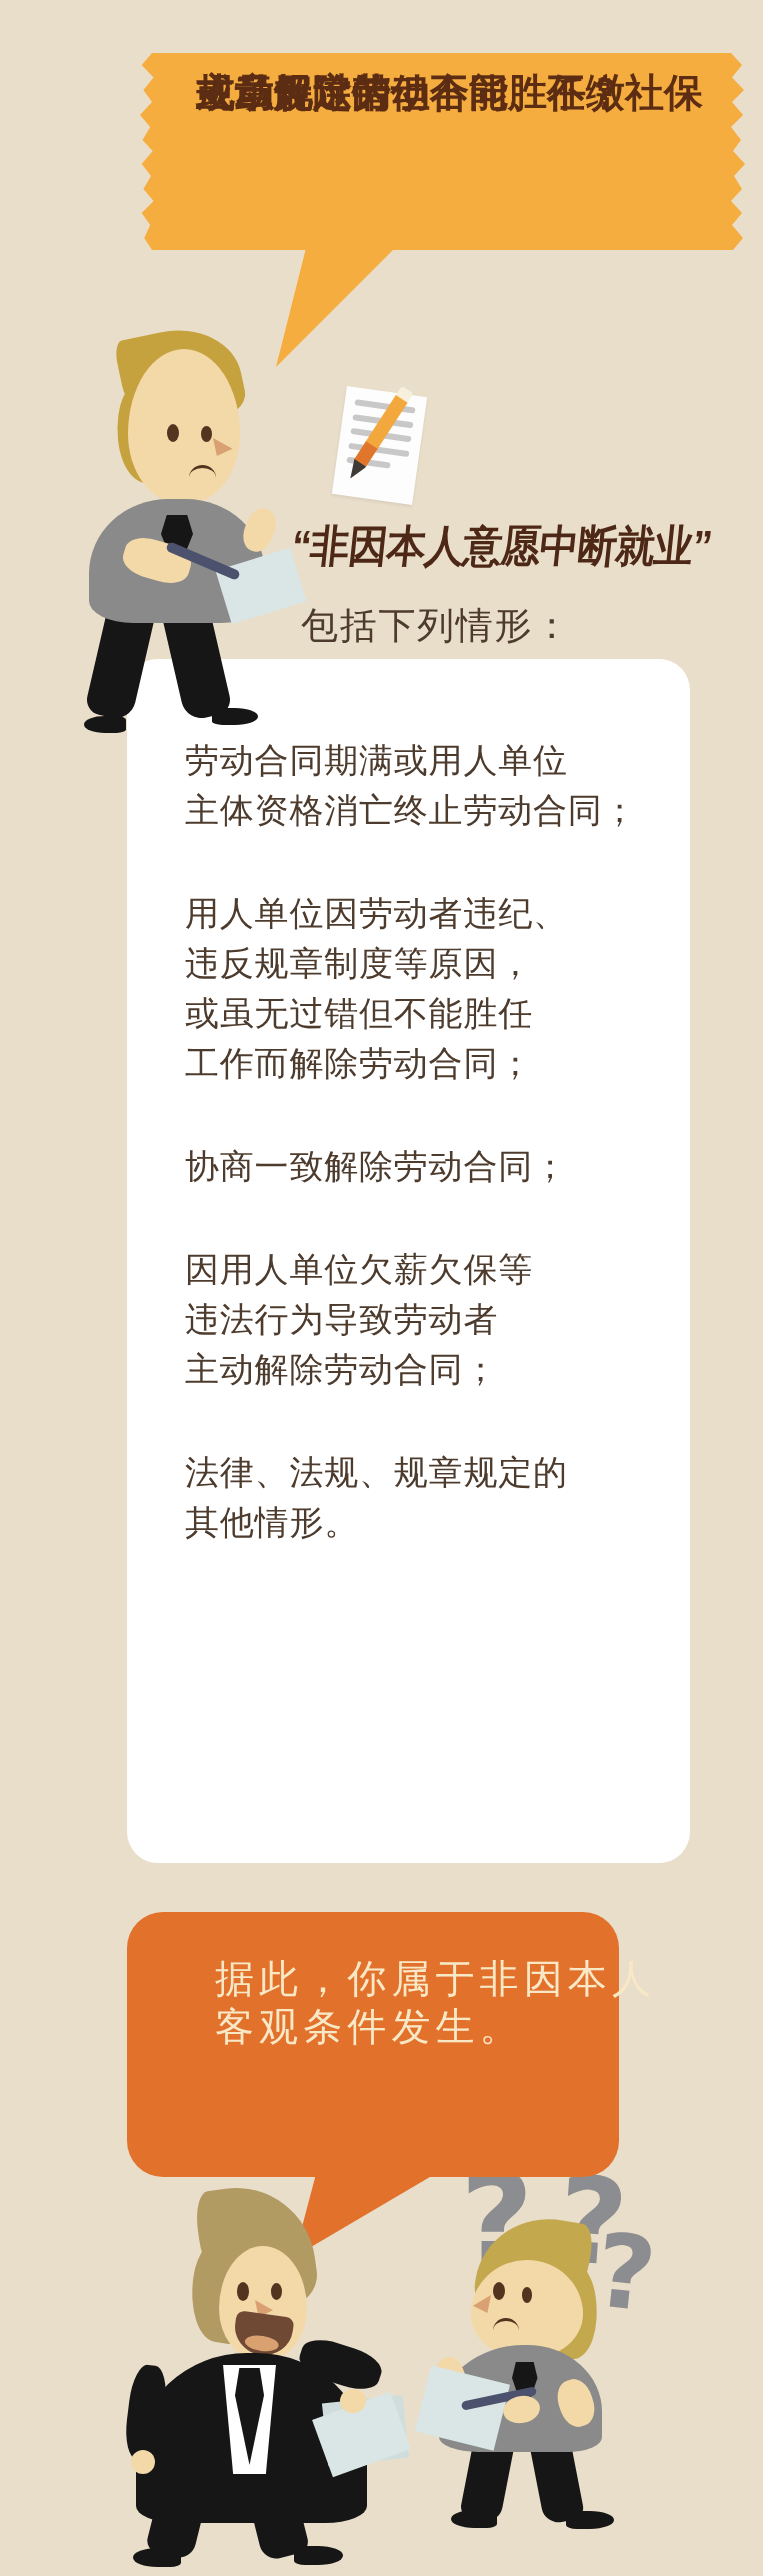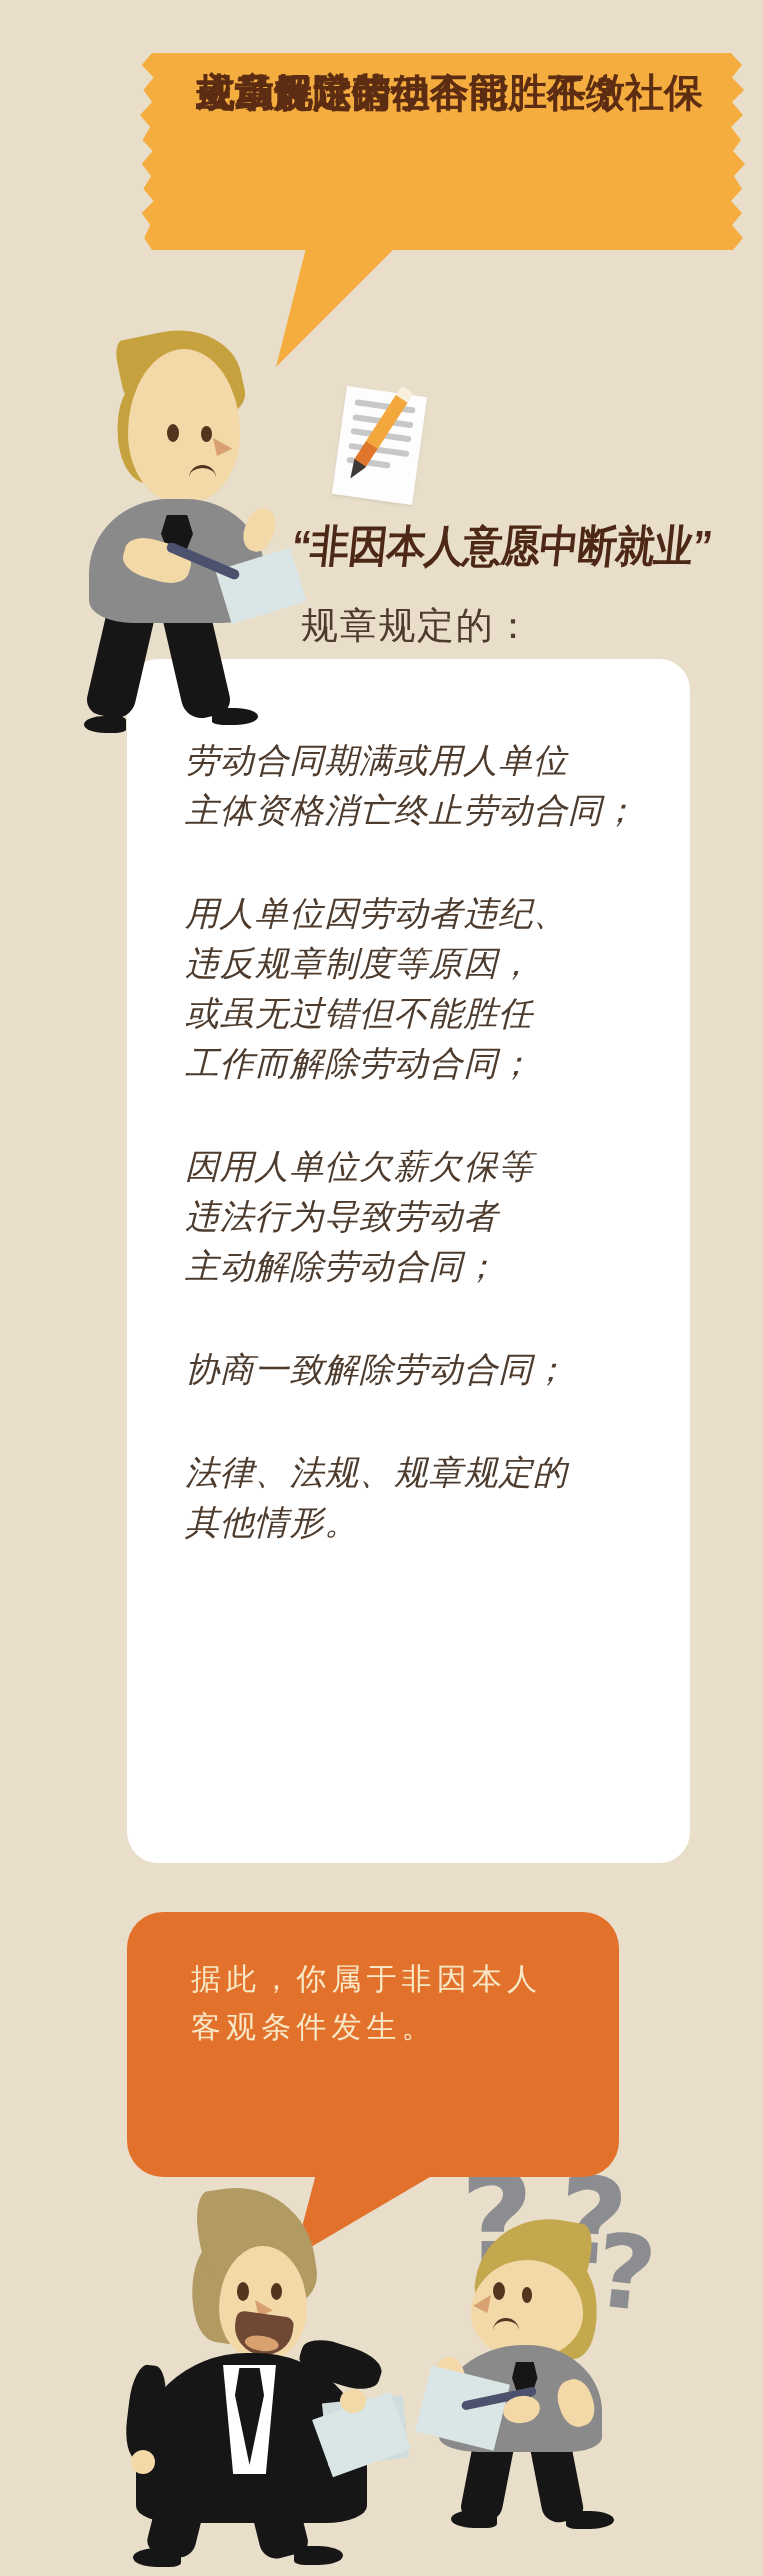--- a/index.html
+++ b/index.html
@@ -85,27 +85,27 @@
   .def-title{left:295px;top:516px;width:458px;font-size:39px;font-weight:900;
     color:var(--heading-text);transform:skewX(-6deg) scaleY(1.12);transform-origin:left top;
     letter-spacing:-0.8px;white-space:nowrap;}
   .def-subtitle{left:301px;top:601px;width:356px;font-size:37px;color:var(--body-text);
     letter-spacing:1.7px;white-space:nowrap;}
 
   
   .card{left:127px;top:659px;width:563px;height:1204px;background:var(--card-background);
     border-radius:31px;z-index:1;padding:76px 42px 0 58px;}
   .card p{position:relative!important;margin:0 0 53px 0;font-size:34px;line-height:50px;
-    color:var(--body-text);letter-spacing:0.8px;white-space:pre-line;font-style:italic;}
+    color:var(--body-text);letter-spacing:0.8px;white-space:pre-line;}
 
   
   .a-bubble{left:127px;top:1912px;width:492px;height:265px;background:var(--answer-bubble);
     border-radius:36px;z-index:2;padding:43px 34px 0 64px;}
-  .a-line{position:relative!important;display:block;font-size:30px;line-height:48px;
-    color:var(--answer-bubble-text);letter-spacing:5.1px;white-space:nowrap;}
+  .a-line{position:relative!important;display:block;font-size:39px;line-height:48px;
+    color:var(--answer-bubble-text);letter-spacing:5.1px;white-space:nowrap;margin-left:24px;}
   .a-tail{left:294px;top:2174px;width:141px;height:83px;background:var(--answer-bubble);
     clip-path:polygon(22px 0,141px 0,0 83px);z-index:2;}
 
   
   .qm{font-family:"DejaVu Sans",sans-serif;font-weight:900;color:var(--question-mark);z-index:1;}
   .qm1{left:460px;top:2145px;font-size:127px;}
   .qm2{left:558px;top:2153px;font-size:119px;transform:rotate(4deg);}
   .qm3{left:596px;top:2213px;font-size:102px;transform:rotate(6deg);}
 
   
@@ -208,21 +208,21 @@
     </div>
     <div class="np-pencil">
       <div class="np-eraser"></div>
       <div class="np-body"></div>
       <div class="np-ferrule"></div>
       <div class="np-tip"></div>
     </div>
   </div>
 
   <div class="def-title">“非因本人意愿中断就业”</div>
-  <div class="def-subtitle">规章规定的：</div>
+  <div class="def-subtitle">包括下列情形：</div>
 
   <div class="char1">
     <div class="c1-hair-side"></div>
     <div class="c1-hair-main"></div>
     <div class="c1-face"></div>
     <div class="c1-eye-l eye"></div>
     <div class="c1-eye-r eye"></div>
     <div class="c1-nose"></div>
     <div class="c1-frown frown"></div>
     <div class="c1-leg-l"></div>
@@ -237,24 +237,24 @@
     <div class="c1-pen"></div>
   </div>
 
   <div class="card">
     <p>劳动合同期满或用人单位
 主体资格消亡终止劳动合同；</p>
     <p>用人单位因劳动者违纪、
 违反规章制度等原因，
 或虽无过错但不能胜任
 工作而解除劳动合同；</p>
+    <p>协商一致解除劳动合同；</p>
     <p>因用人单位欠薪欠保等
 违法行为导致劳动者
 主动解除劳动合同；</p>
-    <p>协商一致解除劳动合同；</p>
     <p>法律、法规、规章规定的
 其他情形。</p>
   </div>
 
   <div class="qm qm1">?</div>
   <div class="qm qm2">?</div>
   <div class="qm qm3">?</div>
 
   <div class="a-bubble">
     <span class="a-line">据此，你属于非因本人</span>

